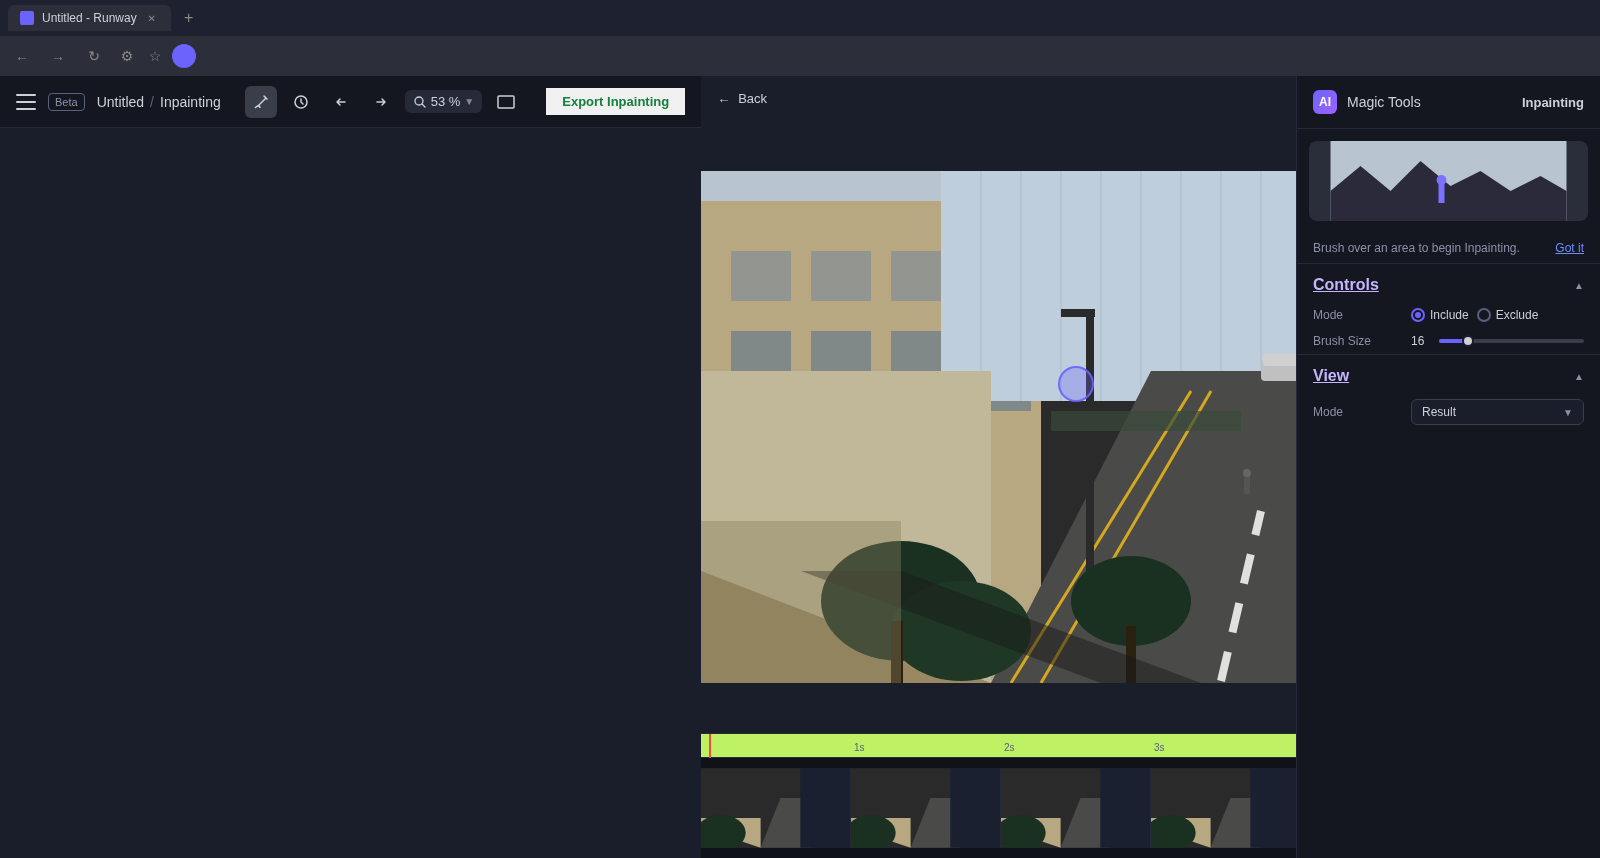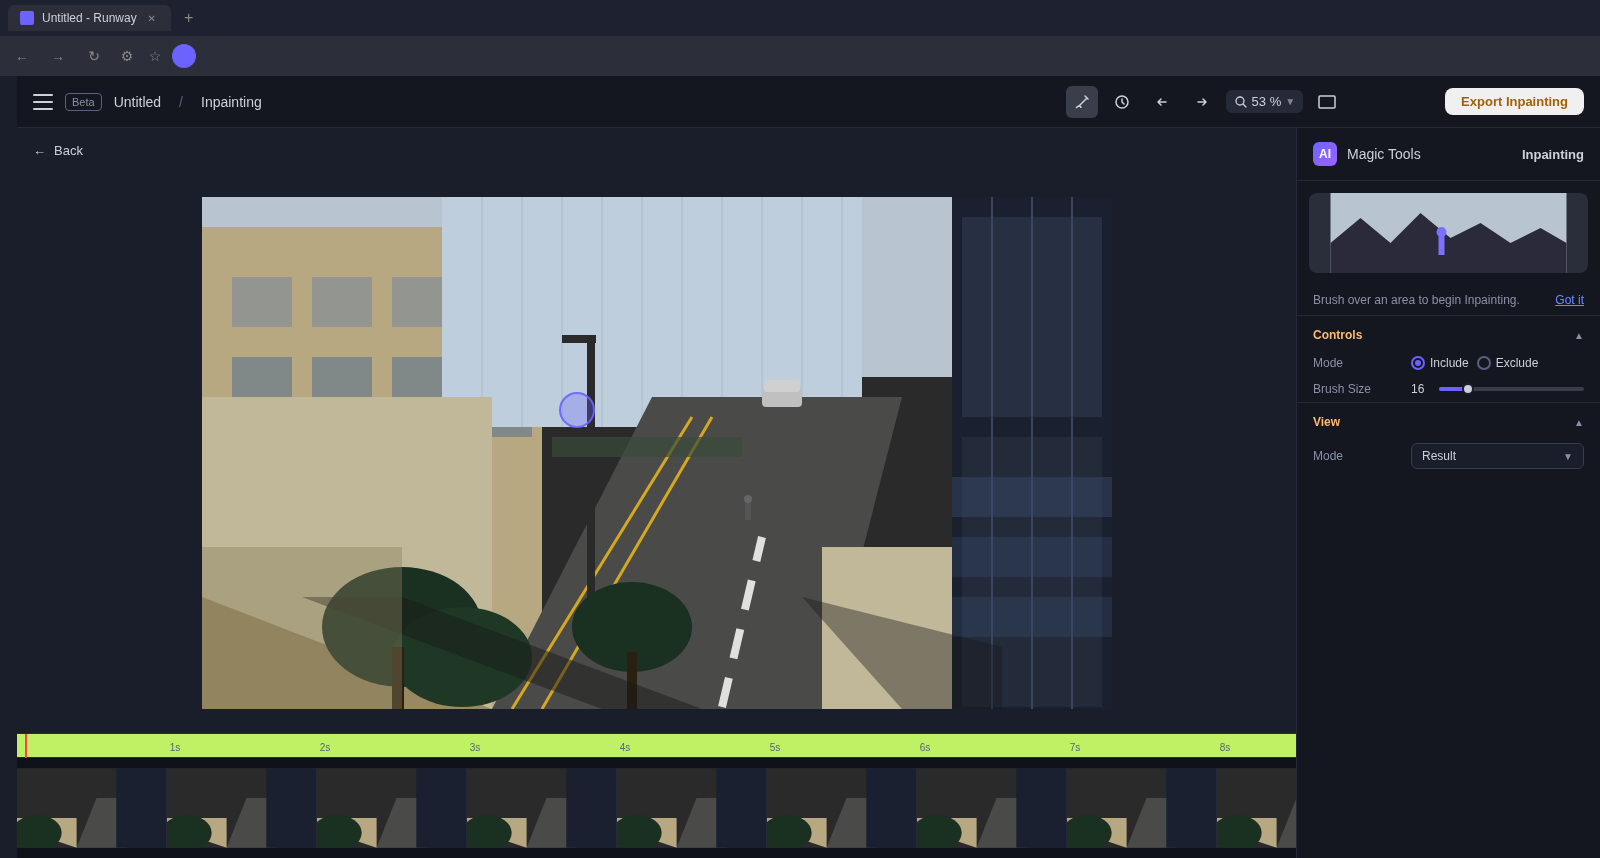--- a/index.html
+++ b/index.html
@@ -115,23 +115,21 @@
       width: 24px;
       height: 24px;
       background: #6c63ff;
       border-radius: 50%;
     }
 
     
     .app {
       flex: 1;
       display: flex;
-      flex-direction: column;
-      overflow: hidden;
-      margin-left: 17px;
+      overflow: hidden;
     }
 
     
     .topbar {
       height: 52px;
       background: #141720;
       display: flex;
       align-items: center;
       padding: 0 16px;
       gap: 12px;
@@ -159,21 +157,21 @@
       border-radius: 4px;
       padding: 2px 6px;
       font-size: 11px;
       color: #8a90a8;
     }
     .topbar-title {
       font-size: 14px;
       color: #cdd0d8;
       display: flex;
       align-items: center;
-      gap: 18px;
+      gap: 6px;
     }
     .title-separator {
       color: #5a6080;
     }
     .topbar-spacer { flex: 1; }
     .topbar-tools {
       display: flex;
       align-items: center;
       gap: 8px;
     }
@@ -197,22 +195,22 @@
       gap: 4px;
       background: #262a38;
       border-radius: 6px;
       padding: 4px 8px;
       font-size: 13px;
       cursor: pointer;
     }
     .zoom-chevron { font-size: 10px; color: #888; }
     .export-btn {
       background: #f0f0f0;
-      color: #a16207;
-      border-radius: 8px;
+      color: #15803d;
+      border-radius: 0;
       padding: 6px 16px;
       font-size: 13px;
       font-weight: 600;
       cursor: pointer;
       white-space: nowrap;
     }
 
     
     .content-area {
       flex: 1;
@@ -420,23 +418,24 @@
 
     
     .section-header {
       display: flex;
       align-items: center;
       justify-content: space-between;
       padding: 12px 16px 8px;
       border-top: 1px solid #262a38;
     }
     .section-title {
-      font-size: 12px;
-      color: #fdba74;
+      font-size: 16px;
+      color: #c4b5fd;
       font-weight: 600;
+      text-decoration: underline;
     }
     .section-collapse {
       color: #8a90a8;
       cursor: pointer;
       font-size: 10px;
     }
 
     
     .control-row {
       display: flex;

